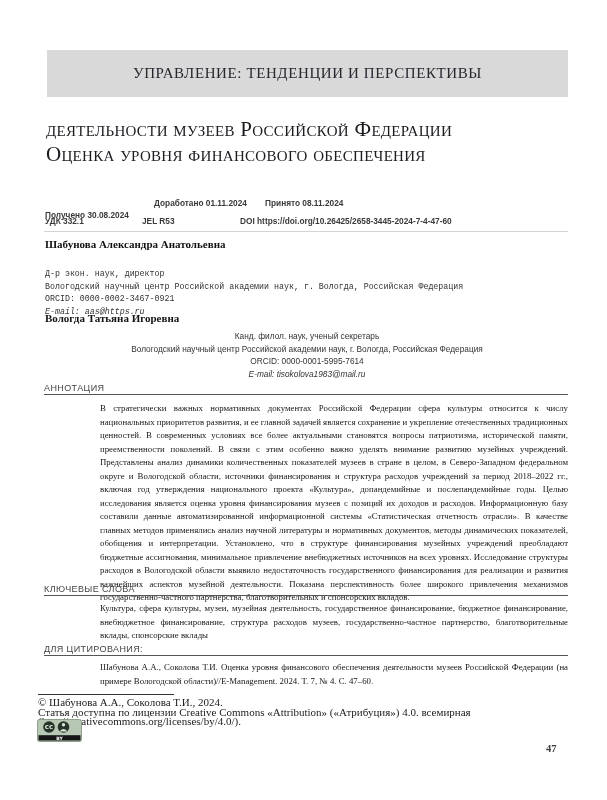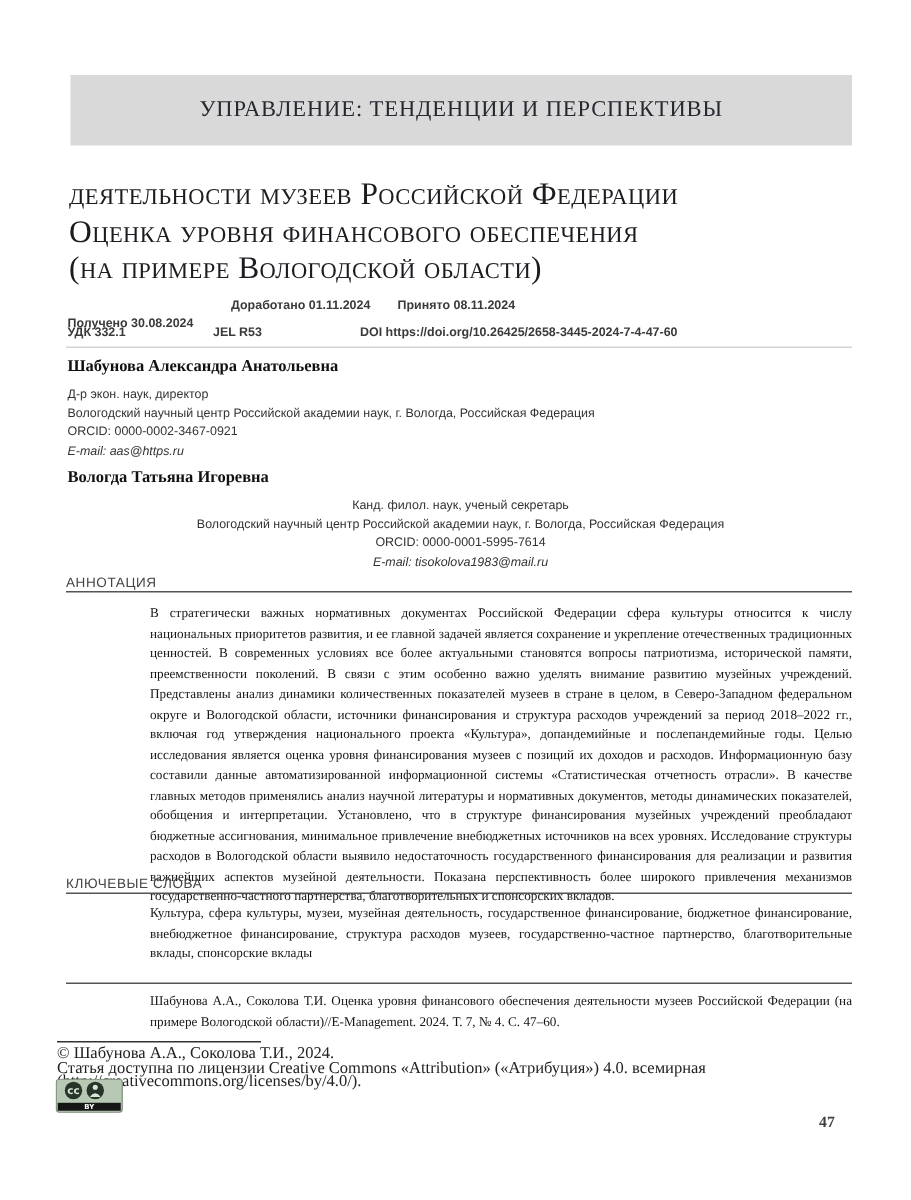--- a/index.html
+++ b/index.html
@@ -61,37 +61,36 @@
 
 <div class="page">
 
   <div class="banner">
     <span>УПРАВЛЕНИЕ: ТЕНДЕНЦИИ И ПЕРСПЕКТИВЫ</span>
   </div>
 
   <div class="title">
     <div>деятельности музеев Российской Федерации</div>
     <div>Оценка уровня финансового обеспечения</div>
-    <div>(на примере Вологодской области)</div>
   </div>
 
   <div class="meta-row row1">
     <span class="m1">Получено 30.08.2024</span>
     <span class="m2">Доработано 01.11.2024</span>
     <span class="m3">Принято 08.11.2024</span>
   </div>
   <div class="meta-row row2">
     <span class="m4">УДК 332.1</span>
     <span class="m5">JEL R53</span>
     <span class="m6">DOI https://doi.org/10.26425/2658-3445-2024-7-4-47-60</span>
   </div>
   <div class="meta-divider"></div>
 
   <div class="author-name" style="top:238px;">Шабунова Александра Анатольевна</div>
-  <div class="author-details" style="top:256px;">
+  <div class="author-details" style="top:268px;font-family:Liberation Mono, monospace;">
     <div>Д-р экон. наук, директор</div>
     <div>Вологодский научный центр Российской академии наук, г. Вологда, Российская Федерация</div>
     <div>ORCID: 0000-0002-3467-0921</div>
     <div class="email">E-mail: aas@https.ru</div>
   </div>
 
   <div class="author-name" style="top:312px;">Вологда Татьяна Игоревна</div>
   <div class="author-details" style="top:330px;text-align:center;">
     <div>Канд. филол. наук, ученый секретарь</div>
     <div>Вологодский научный центр Российской академии наук, г. Вологда, Российская Федерация</div>
@@ -100,20 +99,21 @@
   </div>
 
   <div class="section-heading" style="top:383px;">АННОТАЦИЯ</div>
   <div class="section-rule" style="top:394px;"></div>
   <div class="body-para" style="top:402px;">В стратегически важных нормативных документах Российской Федерации сфера культуры относится к числу национальных приоритетов развития, и ее главной задачей является сохранение и укрепление отечественных традиционных ценностей. В современных условиях все более актуальными становятся вопросы патриотизма, исторической памяти, преемственности поколений. В связи с этим особенно важно уделять внимание развитию музейных учреждений. Представлены анализ динамики количественных показателей музеев в стране в целом, в Северо-Западном федеральном округе и Вологодской области, источники финансирования и структура расходов учреждений за период 2018–2022 гг., включая год утверждения национального проекта «Культура», допандемийные и послепандемийные годы. Целью исследования является оценка уровня финансирования музеев с позиций их доходов и расходов. Информационную базу составили данные автоматизированной информационной системы «Статистическая отчетность отрасли». В качестве главных методов применялись анализ научной литературы и нормативных документов, методы динамических показателей, обобщения и интерпретации. Установлено, что в структуре финансирования музейных учреждений преобладают бюджетные ассигнования, минимальное привлечение внебюджетных источников на всех уровнях. Исследование структуры расходов в Вологодской области выявило недостаточность государственного финансирования для реализации и развития важнейших аспектов музейной деятельности. Показана перспективность более широкого привлечения механизмов государственно-частного партнерства, благотворительных и спонсорских вкладов.</div>
 
   <div class="section-heading" style="top:584px;">КЛЮЧЕВЫЕ СЛОВА</div>
   <div class="section-rule" style="top:595px;"></div>
   <div class="body-para" style="top:602px;">Культура, сфера культуры, музеи, музейная деятельность, государственное финансирование, бюджетное финансирование, внебюджетное финансирование, структура расходов музеев, государственно-частное партнерство, благотворительные вклады, спонсорские вклады</div>
 
+  <div class="section-heading" style="top:644px;">ДЛЯ ЦИТИРОВАНИЯ:</div>
   <div class="section-rule" style="top:655px;"></div>
   <div class="body-para" style="top:661px;">Шабунова А.А., Соколова Т.И. Оценка уровня финансового обеспечения деятельности музеев Российской Федерации (на примере Вологодской области)//E-Management. 2024. Т. 7, № 4. С. 47–60.</div>
 
   <div class="foot-rule"></div>
   <div class="footer-text">
     <div>© Шабунова А.А., Соколова Т.И., 2024.</div>
     <div>Статья доступна по лицензии Creative Commons «Attribution» («Атрибуция») 4.0. всемирная (http://creativecommons.org/licenses/by/4.0/).</div>
   </div>
 
   <div class="cc-badge">

